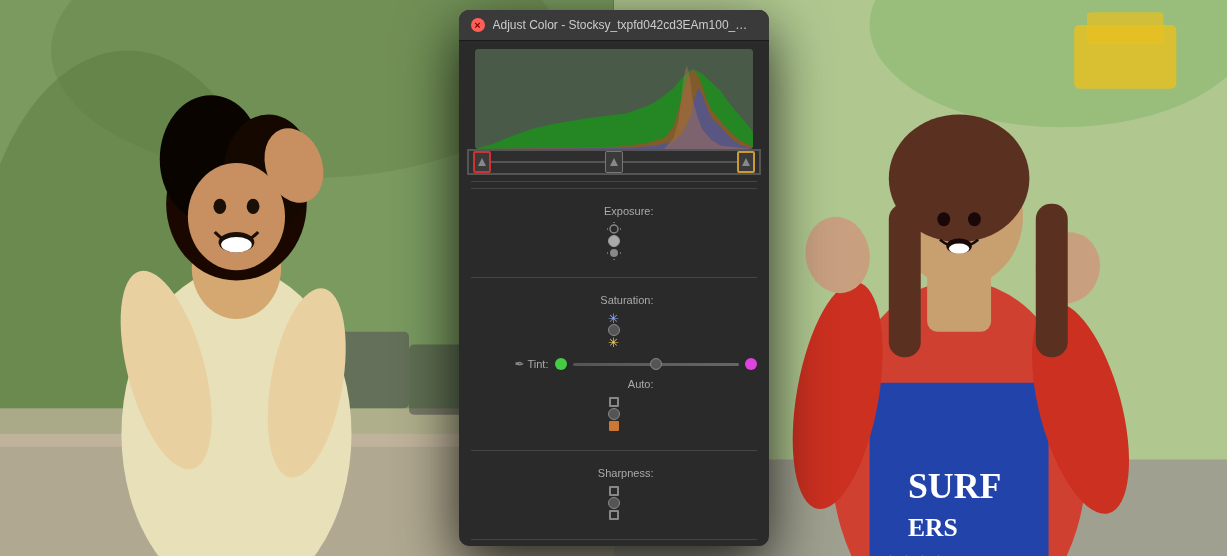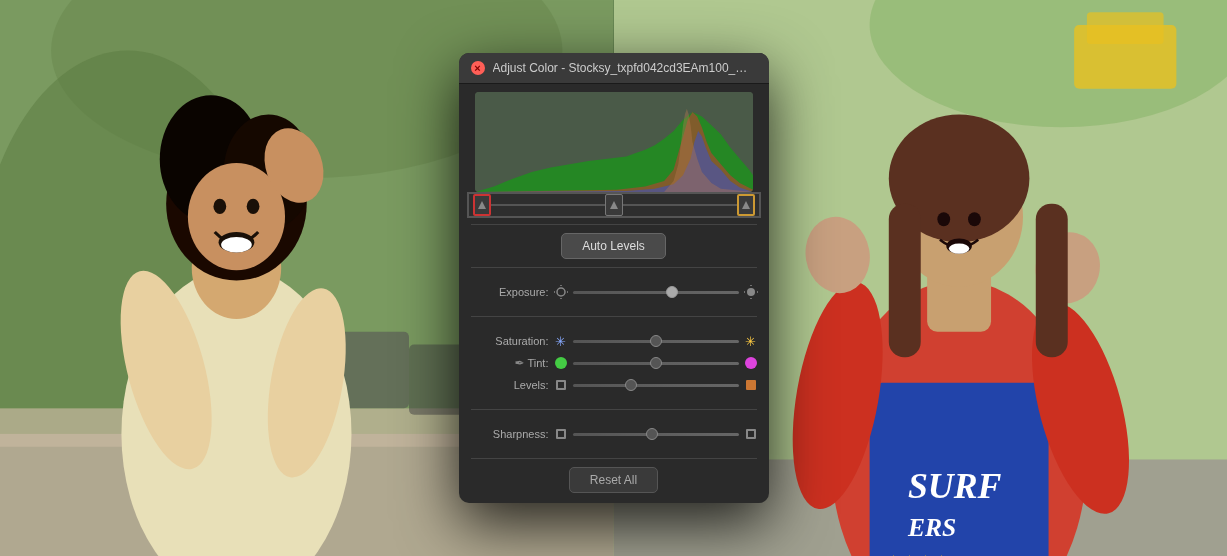--- a/index.html
+++ b/index.html
@@ -8,21 +8,20 @@
       height: 556px;
       overflow: hidden;
       font-family: -apple-system, BlinkMacSystemFont, 'Helvetica Neue', sans-serif;
       position: relative;
     }
 
     .background {
       position: absolute;
       inset: 0;
       display: flex;
-      font-style: italic;
     }
 
     .bg-left {
       flex: 1;
       background: linear-gradient(135deg, #6b8e5a 0%, #8aad6a 20%, #5c7a45 40%, #3a5a2a 60%, #c8b89a 70%, #e8d8b8 80%, #d4c4a4 100%);
       position: relative;
       overflow: hidden;
     }
 
     .bg-left::before {
@@ -142,20 +141,21 @@
 
     .controls-section {
       padding: 4px 10px;
     }
 
     .control-row {
       display: flex;
       align-items: center;
       margin: 6px 0;
       gap: 4px;
+      flex-direction: column;
     }
 
     .control-label {
       color: #aaa;
       font-size: 11px;
       text-align: right;
       width: 80px;
       flex-shrink: 0;
     }
 
@@ -394,23 +394,20 @@
       <div style="width:18px;height:22px;background:#3a3a3a;border:2px solid #cc9933;border-radius:2px;display:flex;align-items:center;justify-content:center;cursor:pointer;flex-shrink:0;">
         <svg width="10" height="10" viewBox="0 0 10 10">
             <polygon points="5,1 9,9 1,9" fill="#888"></polygon>
           </svg>
       </div>
     </div>
   </div>
 
   <div class="divider"></div>
 
-  <div style="text-align:center; margin: 6px 0;">
-    <button class="auto-levels-btn">Auto Levels</button>
-  </div>
 
   <div class="divider"></div>
 
   <div class="controls-section">
 
     <div class="control-row">
       <span class="control-label">Exposure:</span>
       <div class="control-icon-left">
         <svg width="14" height="14" viewBox="0 0 14 14">
           <circle cx="7" cy="7" r="4" fill="none" stroke="#888" stroke-width="1.5"></circle>
@@ -466,21 +463,21 @@
       </div>
       <div class="slider-track">
         <div class="slider-thumb slider-thumb-dark" style="left: calc(50% - 6px);"></div>
       </div>
       <div class="control-icon-right">
         <div style="width:12px;height:12px;background:#dd44dd;border-radius:50%;"></div>
       </div>
     </div>
 
     <div class="control-row">
-      <span class="control-label">Levels:</span>
+      <span class="control-label">Auto:</span>
       <div class="control-icon-left">
         <div class="icon-square-small"></div>
       </div>
       <div class="slider-track">
         <div class="slider-thumb slider-thumb-dark" style="left: calc(35% - 6px);"></div>
       </div>
       <div class="control-icon-right">
         <div style="width:10px;height:10px;background:#cc7733;border-radius:1px;"></div>
       </div>
     </div>
@@ -498,17 +495,14 @@
         <div class="slider-thumb slider-thumb-dark" style="left: calc(48% - 6px);"></div>
       </div>
       <div class="control-icon-right">
         <div style="width:10px;height:10px;border:2px solid #888;border-radius:1px;background:transparent;"></div>
       </div>
     </div>
   </div>
 
   <div class="divider"></div>
 
-  <div style="text-align:center; margin: 6px 0 10px;">
-    <button class="reset-btn">Reset All</button>
-  </div>
 
 </div>
 
 </body></html>

